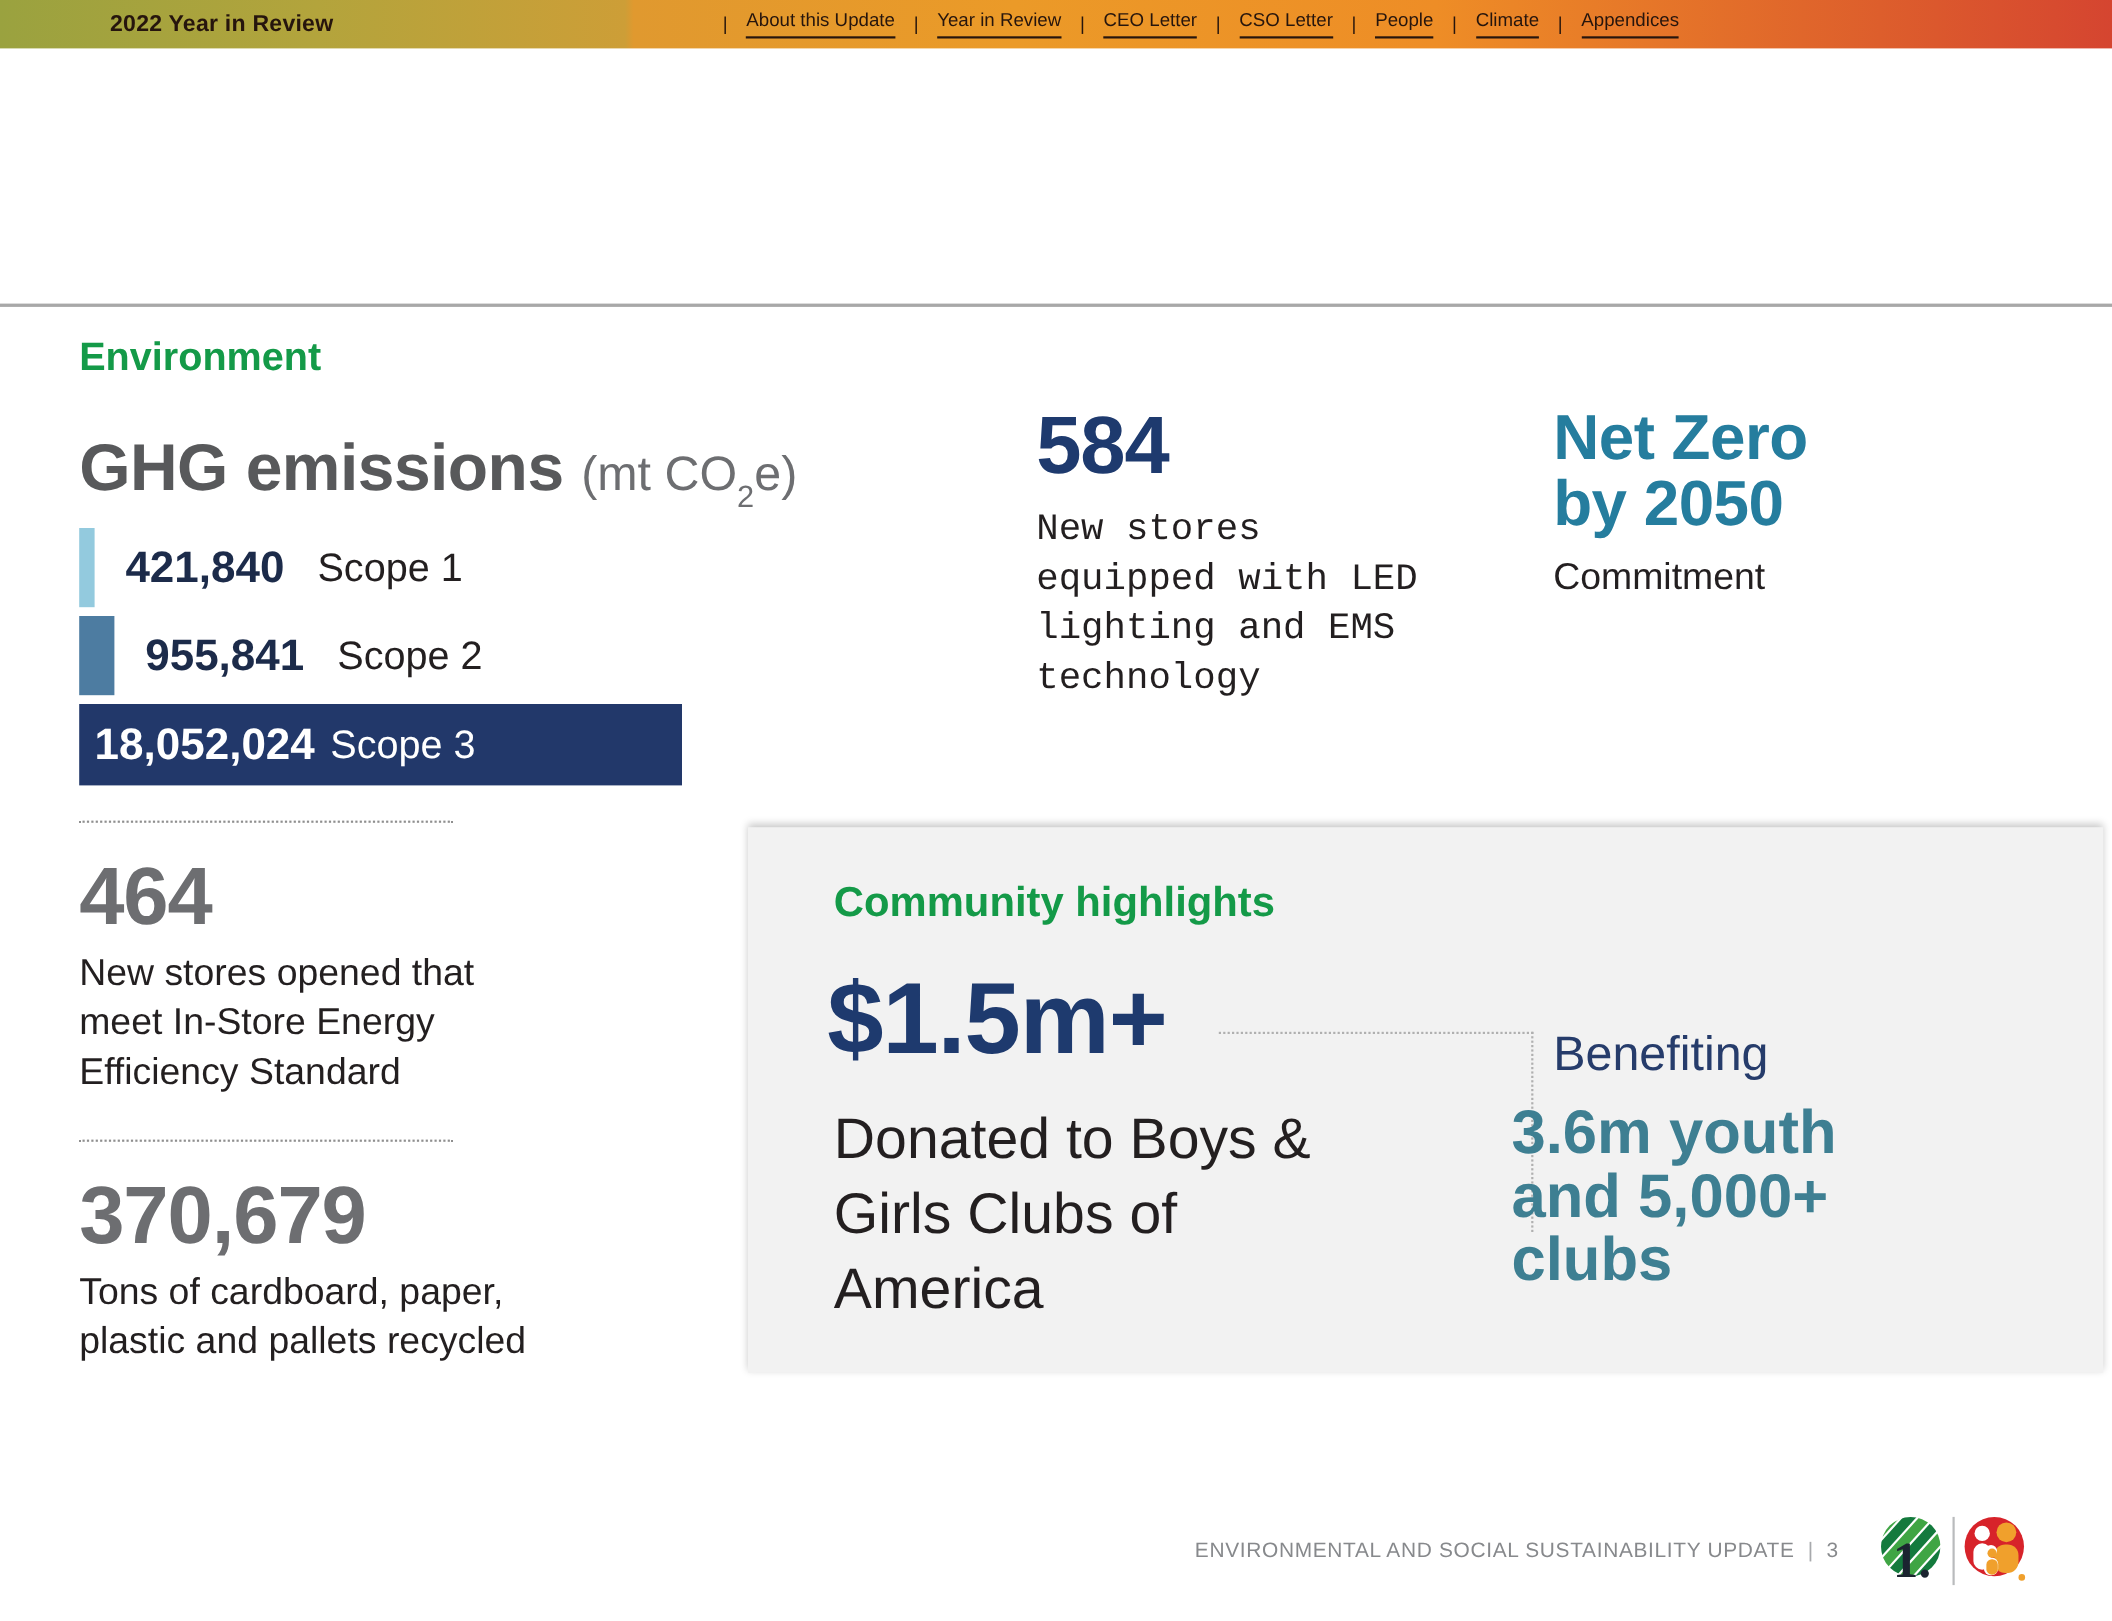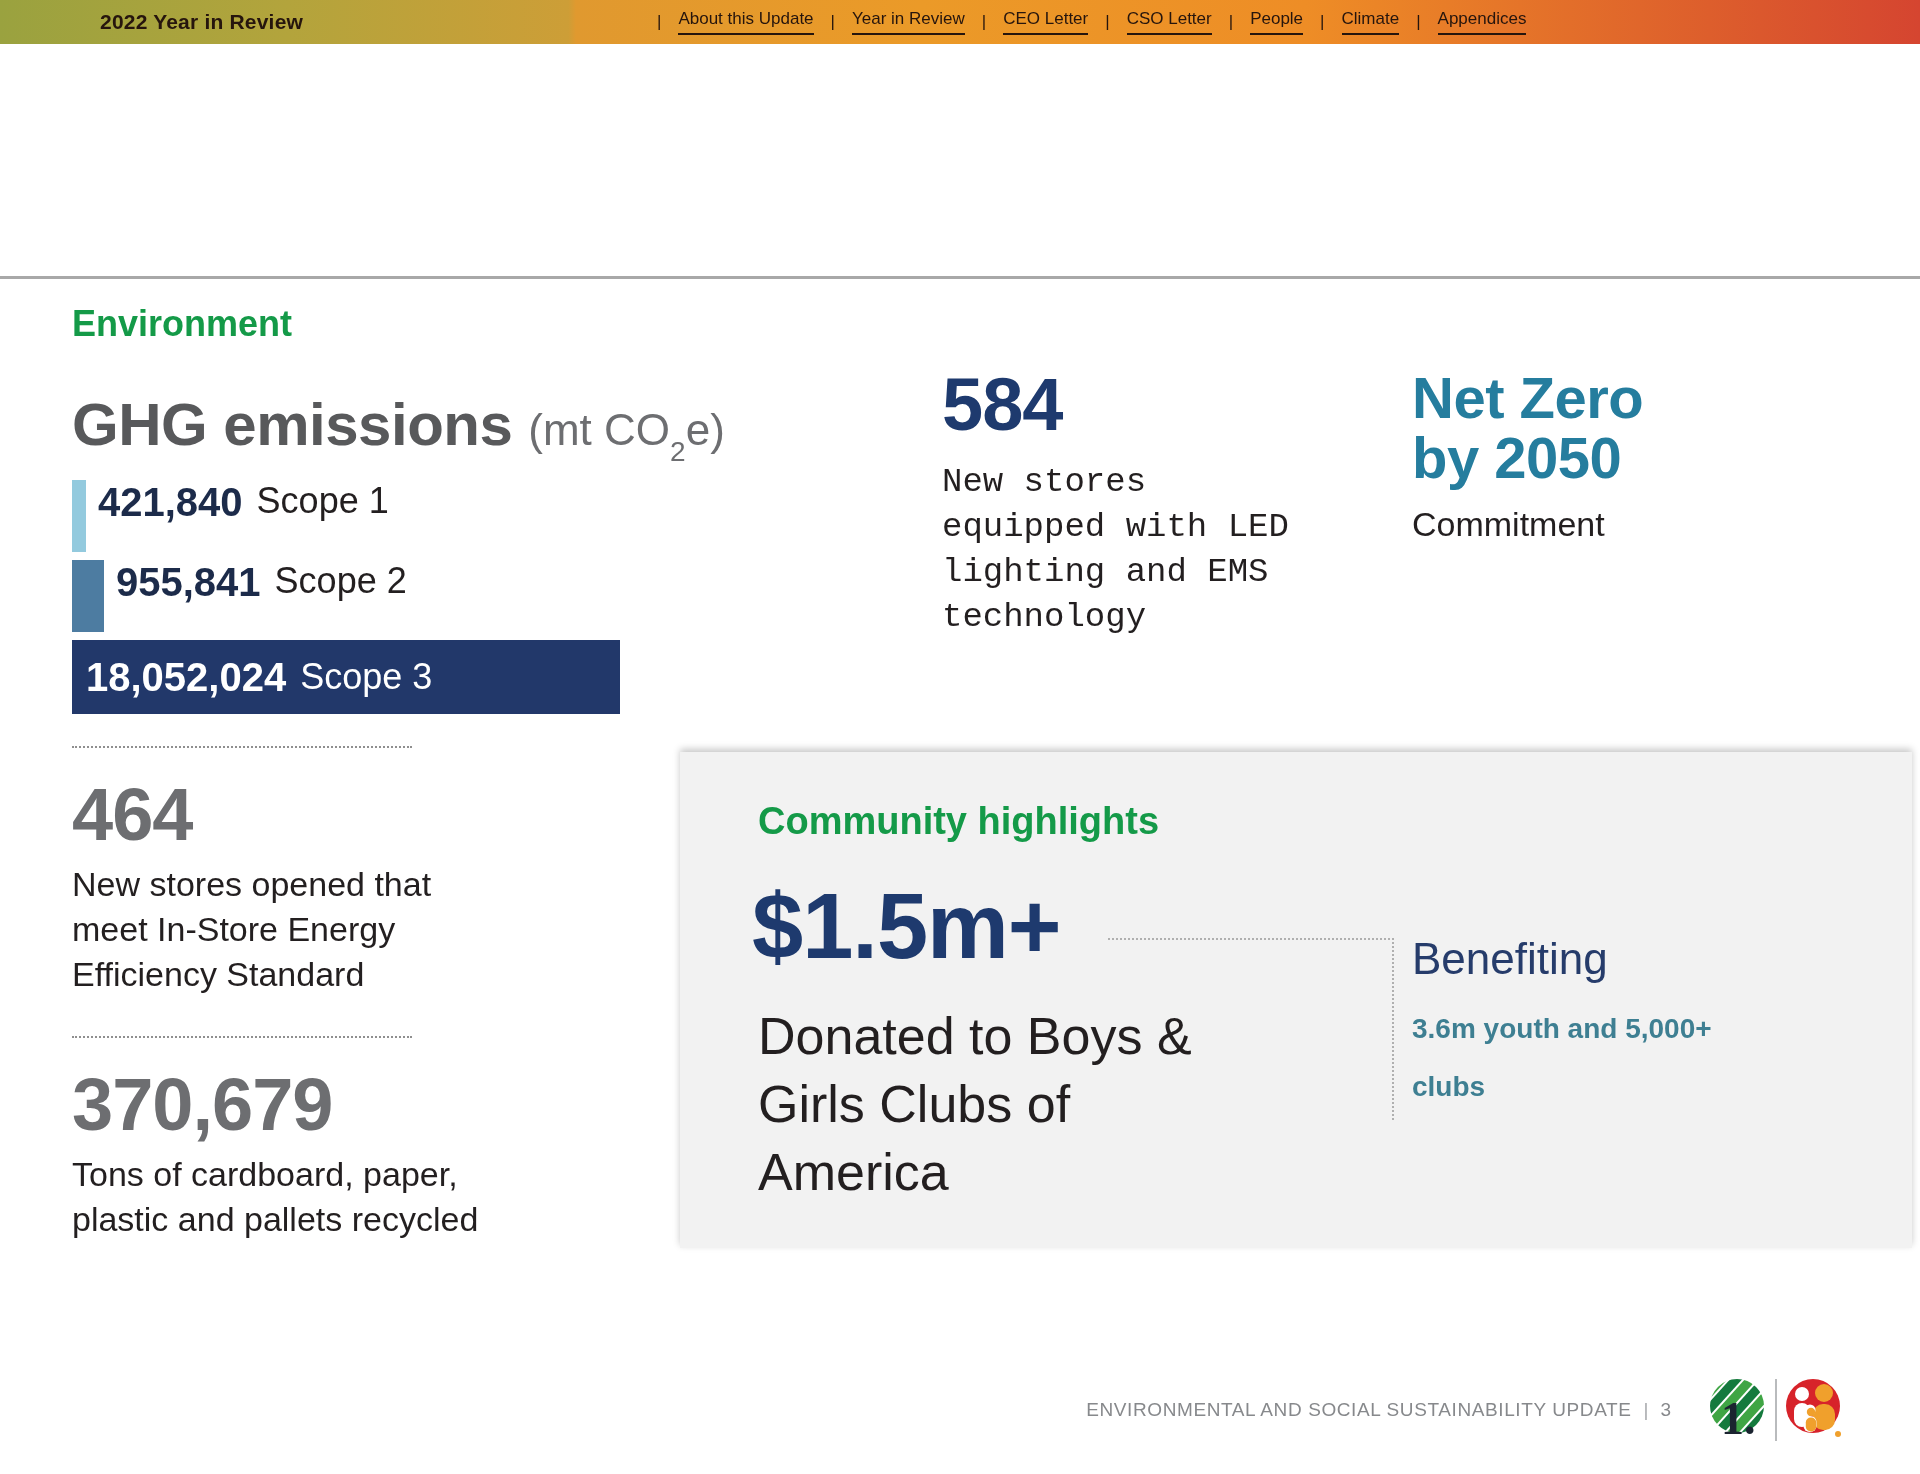--- a/index.html
+++ b/index.html
@@ -24,21 +24,21 @@
   .env-heading{position:absolute;left:72px;top:303px;font-size:36px;font-weight:bold;color:#149a48;}
 
   
   .ghg-title{position:absolute;left:72px;top:390px;display:flex;align-items:baseline;}
   .ghg-title .big{font-size:60px;font-weight:bold;color:#58595b;letter-spacing:-.5px;}
   .ghg-title .unit{font-size:44px;color:#6d6e71;margin-left:16px;}
   .ghg-title .unit-sub{font-size:28px;color:#6d6e71;vertical-align:-8px;position:relative;top:8px;}
 
   
   .ghg-bars{position:absolute;left:72px;top:480px;width:620px;}
-  .ghg-row{display:flex;align-items:flex-start;height:72px;margin-bottom:8px;}
+  .ghg-row{display:flex;align-items:center;height:72px;margin-bottom:8px;gap:16px;}
   .ghg-row .bar{height:72px;flex:0 0 auto;}
   .ghg-row .num{font-size:40px;font-weight:bold;color:#1c2b4a;margin-left:12px;white-space:nowrap;}
   .ghg-row .cat{font-size:36px;color:#231f20;margin-left:14px;white-space:nowrap;}
   .ghg-row.inside{height:74px;}
   .ghg-row.inside .bar{height:74px;display:flex;align-items:center;padding-left:14px;box-sizing:border-box;}
   .ghg-row.inside .num{color:#ffffff;margin-left:0;}
   .ghg-row.inside .cat{color:#ffffff;}
 
   
   .dotted-sep{position:absolute;left:72px;width:340px;border-top:2px dotted #8f8f8f;}
@@ -63,21 +63,21 @@
   
   .community{position:absolute;left:680px;top:752px;width:1232px;height:496px;background:#f2f2f2;
     box-shadow:0 -3px 7px rgba(0,0,0,.22);}
   .community-heading{position:absolute;left:38px;top:48px;font-size:38px;font-weight:bold;color:#149a48;margin-left:40px;}
   .community-amount{position:absolute;left:72px;top:128px;font-size:92px;font-weight:bold;color:#1e3a6e;
     line-height:1;letter-spacing:-1px;}
   .community-desc{position:absolute;left:78px;top:250px;width:440px;font-size:52px;line-height:68px;color:#231f20;}
   .conn-h{position:absolute;left:428px;top:186px;width:286px;border-top:2px dotted #b0b0b0;}
   .conn-v{position:absolute;left:712px;top:186px;height:182px;border-left:2px dotted #b0b0b0;}
   .benefiting-label{position:absolute;left:732px;top:182px;font-size:44px;color:#263c6b;}
-  .benefiting-value{position:absolute;left:732px;top:248px;width:380px;font-size:28px;font-weight:bold;
+  .benefiting-value{position:absolute;left:694px;top:248px;width:380px;font-size:56px;font-weight:bold;
     color:#3e7f92;line-height:58px;}
 
   
   .footer{position:absolute;top:1378px;right:75px;height:64px;display:flex;align-items:center;}
   .footer-text{font-size:19px;letter-spacing:.6px;color:#87898c;white-space:nowrap;}
   .footer-sep{font-size:19px;color:#a7a9ac;margin:0 12px;}
   .footer-page{font-size:19px;color:#87898c;margin-right:36px;}
   .logo{width:62px;height:64px;flex:0 0 auto;}
   .logo-divider{width:2px;height:62px;background:#b9bbbd;margin:0 6px;}
 </style>

